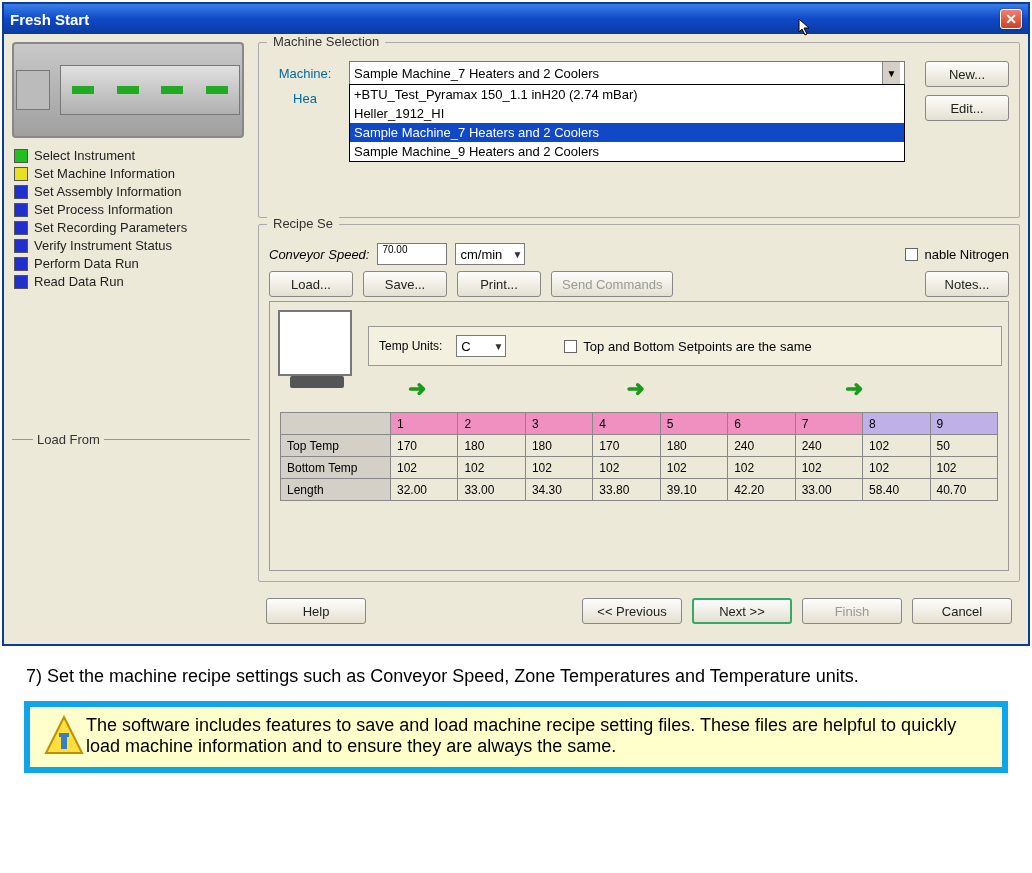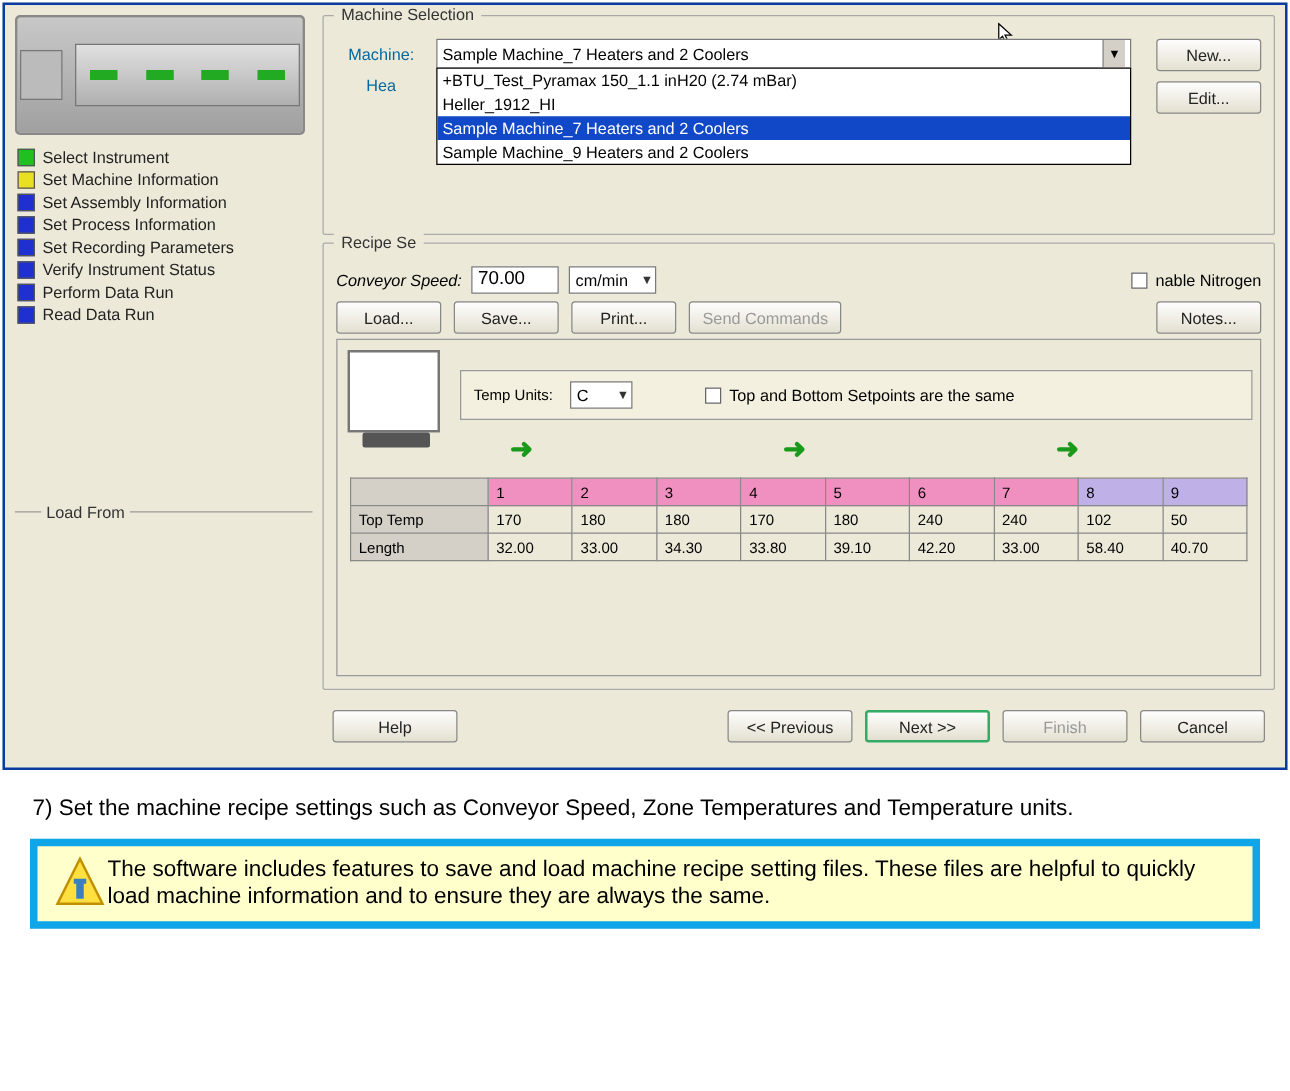--- a/index.html
+++ b/index.html
@@ -138,21 +138,21 @@
     background:linear-gradient(to bottom,#fdfdfd,#e4e0d0);
     border:1px solid #888;border-radius:3px;
     font-size:13px;color:#222;
     display:flex;align-items:center;justify-content:center;
     padding:0 10px;
   }
   .btn.disabled{color:#999;}
   .btn-col{display:flex;flex-direction:column;gap:8px;margin-left:10px;}
   .input{
     border:1px solid #7a7a7a;background:#fff;height:22px;
-    padding:0 4px;font-size:15px;width:70px;
+    padding:0 4px;font-size:10px;width:70px;
   }
   .select-sm{
     border:1px solid #7a7a7a;background:#fff;height:22px;
     font-size:13px;width:70px;display:flex;align-items:center;
     justify-content:space-between;padding:0 2px 0 4px;
   }
   .select-sm .arr{font-size:10px;color:#333;}
   .chk{display:inline-flex;align-items:center;gap:6px;font-size:13px;text-align:center;}
   .chk .box{width:13px;height:13px;border:1px solid #666;background:#fff;}
   .btn-row{display:flex;gap:10px;margin-top:6px;}
@@ -208,20 +208,26 @@
     font-family: Arial, sans-serif;font-size:18px;color:#000;
   }
   .warn-icon{
     width:44px;height:44px;flex-shrink:0;
   }
 </style>
 </head>
 <body>
 
 <div class="window">
+  <div class="titlebar">
+    <span>Fresh Start</span>
+    <div class="close-btn">
+      <span>✕</span>
+    </div>
+  </div>
   <svg class="cursor" viewBox="0 0 16 20">
       <path d="M1 1 L1 14 L4 11 L7 17 L9 16 L6 10 L11 10 Z" fill="#fff" stroke="#000"></path>
     </svg>
 
   <div class="content">
 
     <div class="left-col">
       <div class="machine-thumb">
         <div class="left-unit"></div>
         <div class="box">
@@ -379,20 +385,32 @@
               <td>180</td>
               <td>180</td>
               <td>170</td>
               <td>180</td>
               <td>240</td>
               <td>240</td>
               <td>102</td>
               <td>50</td>
             </tr>
             <tr>
+              <td class="row-lbl">Bottom Temp</td>
+              <td>102</td>
+              <td>102</td>
+              <td>102</td>
+              <td>102</td>
+              <td>102</td>
+              <td>102</td>
+              <td>102</td>
+              <td>102</td>
+              <td>102</td>
+            </tr>
+            <tr>
               <td class="row-lbl">Length</td>
               <td>32.00</td>
               <td>33.00</td>
               <td>34.30</td>
               <td>33.80</td>
               <td>39.10</td>
               <td>42.20</td>
               <td>33.00</td>
               <td>58.40</td>
               <td>40.70</td>

